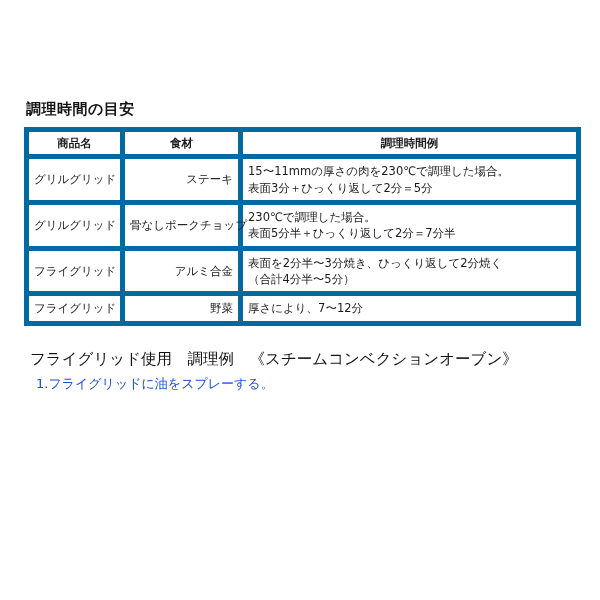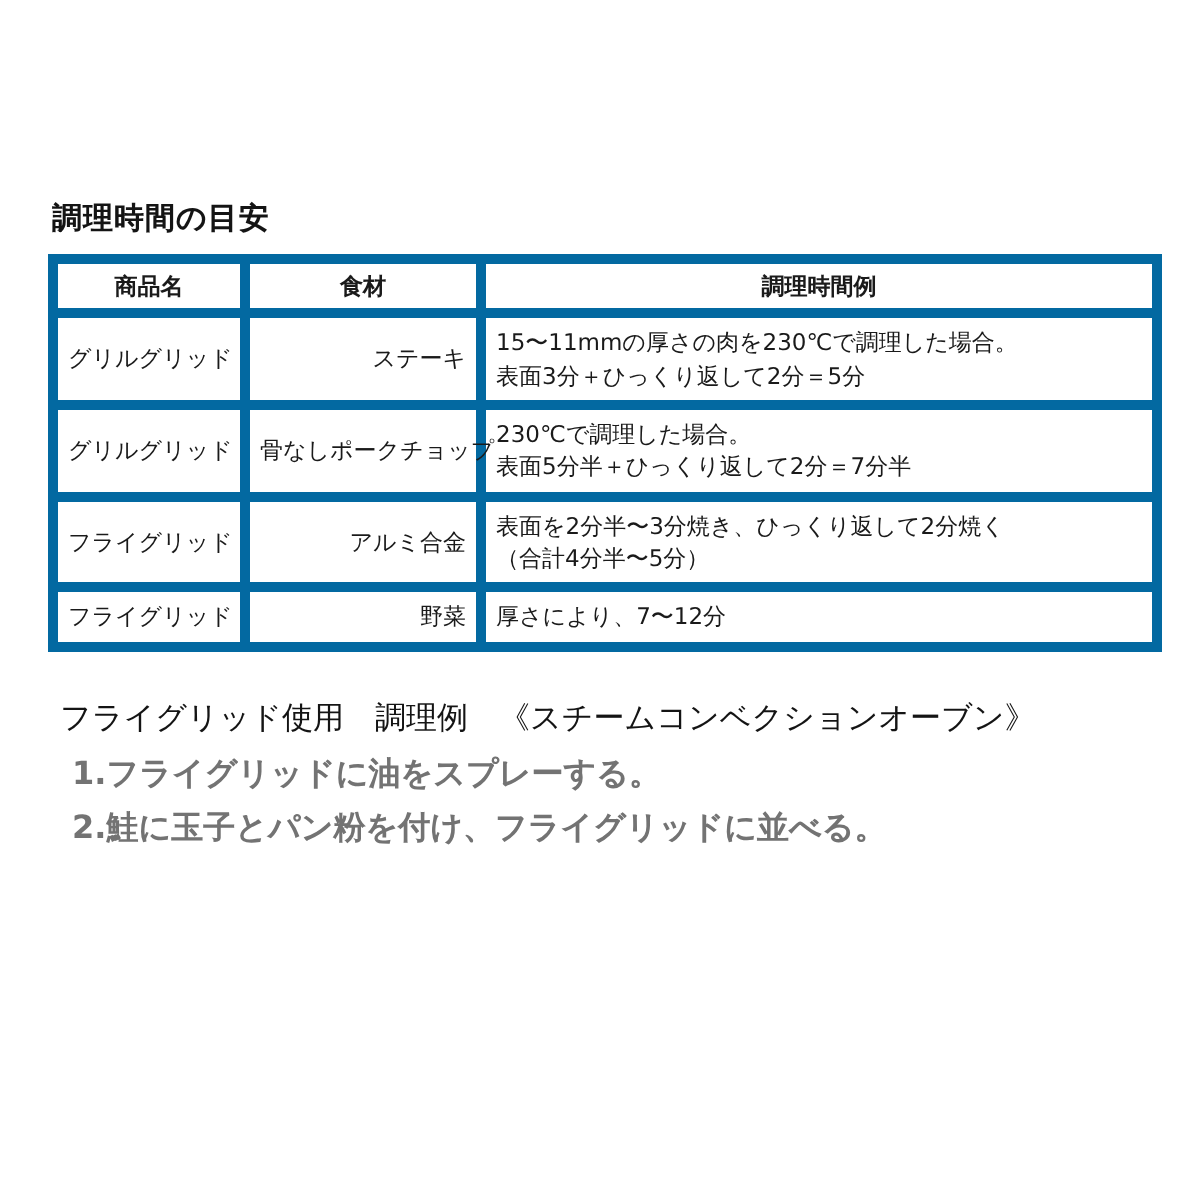--- a/index.html
+++ b/index.html
@@ -88,25 +88,24 @@
     line-height: 1.5;
     margin: 0 0 4px 6px;
     color: #141414;
   }
   .steps {
     list-style: none;
     margin: 0;
     padding: 0 0 0 12px;
   }
   .steps li {
-    font-size: 16px;
+    font-size: 13px;
     line-height: 1.72;
-    color: #737373;
+    color: #1d4ed8;
     white-space: nowrap;
-    font-weight: bold;
   }
 </style>
 </head>
 <body>
 
 <div class="page">
 
   <h2 class="section-title">調理時間の目安</h2>
 
   <table class="cook-table">
@@ -155,17 +154,16 @@
         </td>
       </tr>
     </tbody>
   </table>
 
 
   <div class="recipe">
     <div class="recipe-heading">フライグリッド使用　調理例　《スチームコンベクションオーブン》</div>
     <ul class="steps">
       <li>1.フライグリッドに油をスプレーする。</li>
-      <li>2.鮭に玉子とパン粉を付け、フライグリッドに並べる。</li>
     </ul>
   </div>
 
 </div>
 
 </body></html>

